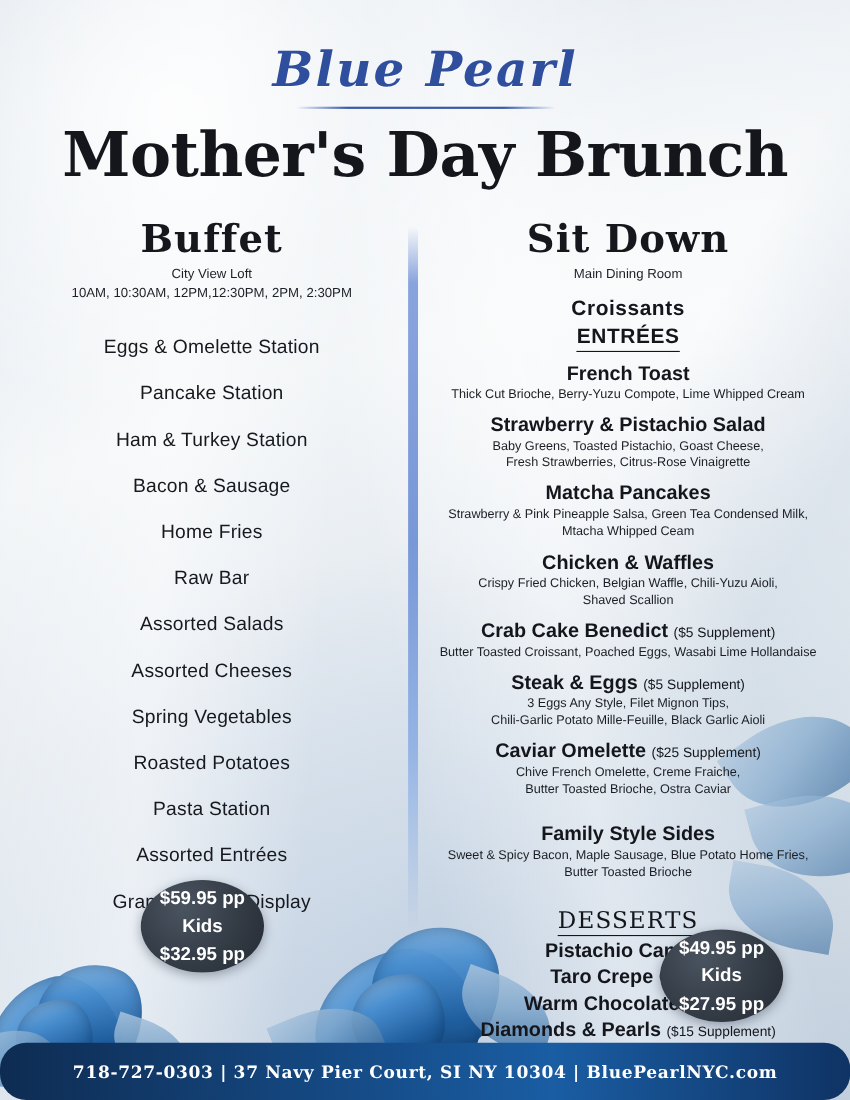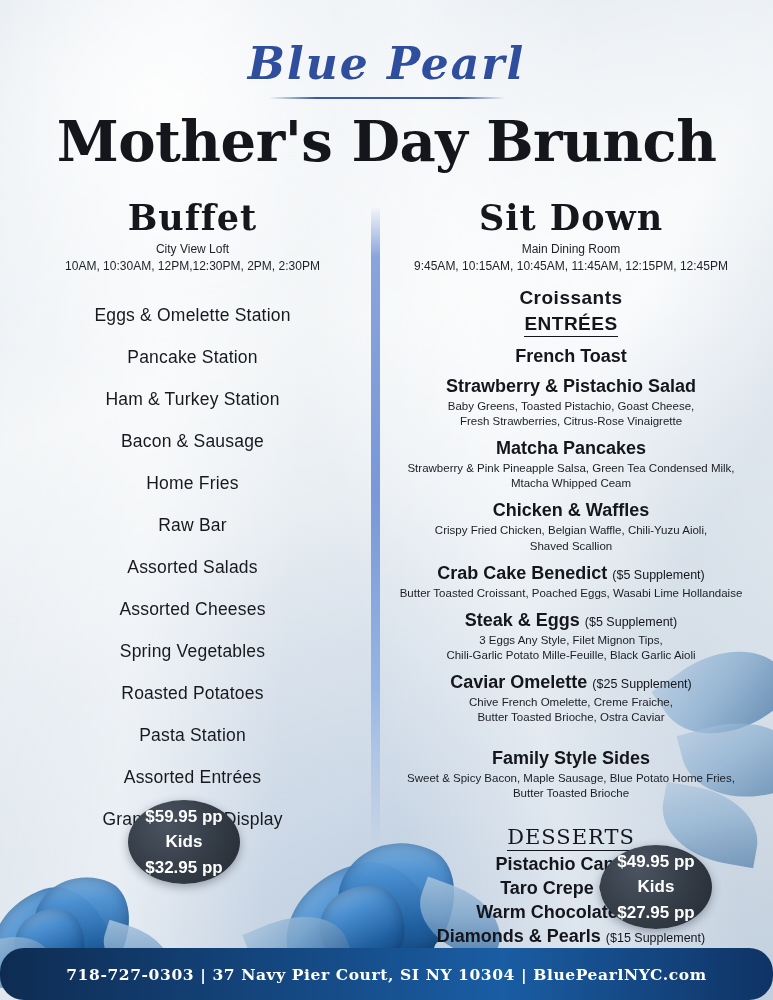--- a/index.html
+++ b/index.html
@@ -263,29 +263,29 @@
       <div class="buffet-item">Roasted Potatoes</div>
       <div class="buffet-item">Pasta Station</div>
       <div class="buffet-item">Assorted Entrées</div>
       <div class="buffet-item">Grand Dessert Display</div>
     </div>
   </div>
 
   <div class="col col-right">
     <div class="col-head">Sit Down</div>
     <div class="col-sub">Main Dining Room</div>
-    <div class="col-times">9:45AM, 10:15AM, 10:45AM, 11:45AM, 12:15PM, 12:45PM</div>
 
     <div class="sd-block">
       <div class="sd-label" style="margin-top:12px;">Croissants</div>
       <div style="margin-top:4px;">
         <span class="sd-label sd-underline">ENTRÉES</span>
       </div>
 
       <div class="sd-h"><span>French Toast</span></div>
+      <div class="sd-d" style="white-space:pre-line;">Thick Cut Brioche, Berry-Yuzu Compote, Lime Whipped Cream</div>
 
       <div class="sd-h"><span>Strawberry &amp; Pistachio Salad</span></div>
       <div class="sd-d" style="white-space:pre-line;">Baby Greens, Toasted Pistachio, Goast Cheese,
 Fresh Strawberries, Citrus-Rose Vinaigrette</div>
 
       <div class="sd-h"><span>Matcha Pancakes</span></div>
       <div class="sd-d" style="white-space:pre-line;">Strawberry &amp; Pink Pineapple Salsa, Green Tea Condensed Milk,
 Mtacha Whipped Ceam</div>
 
       <div class="sd-h"><span>Chicken &amp; Waffles</span></div>

